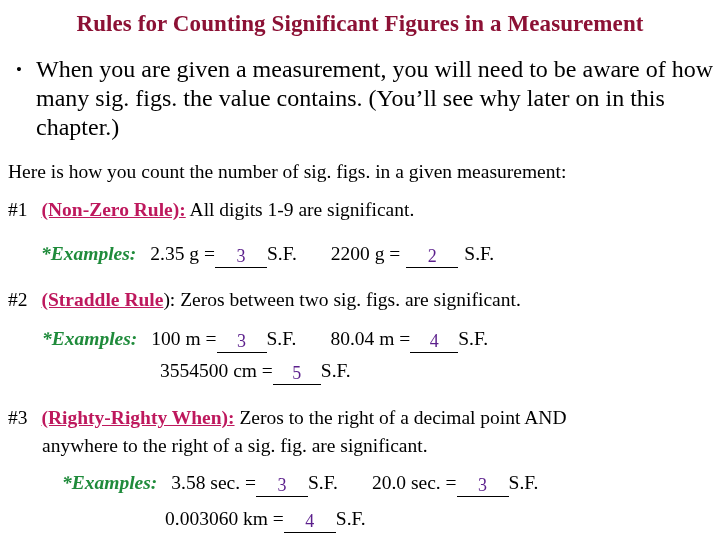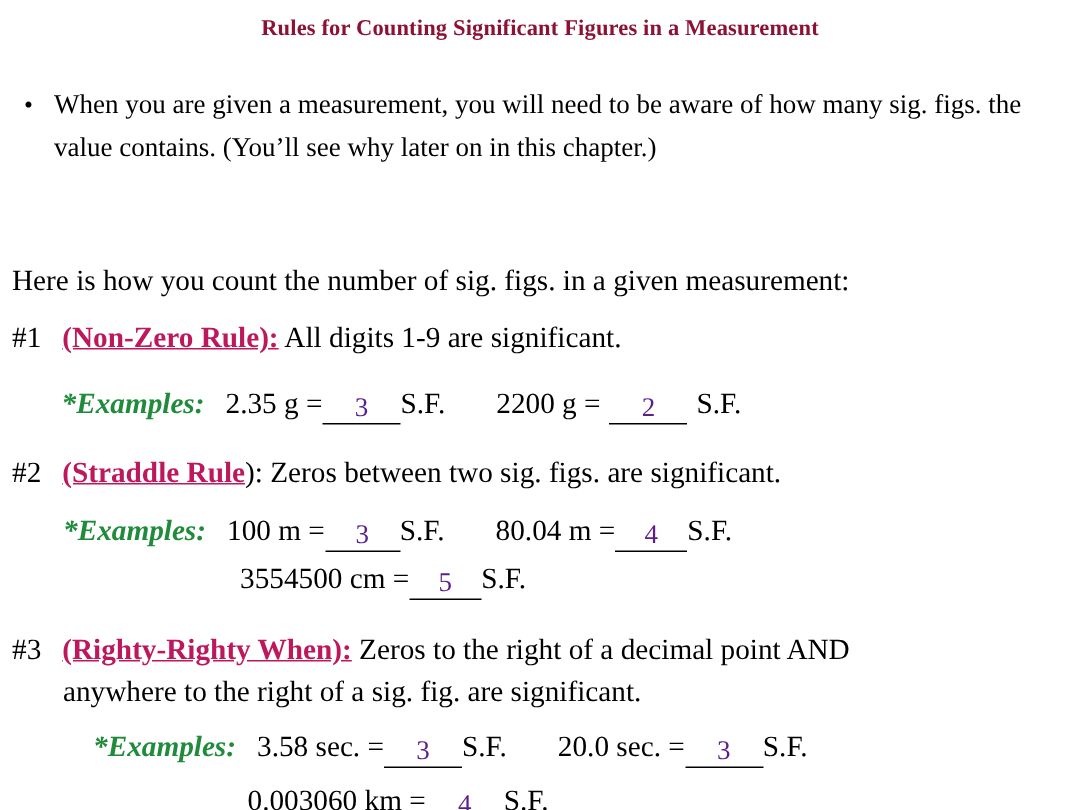--- a/index.html
+++ b/index.html
@@ -17,21 +17,21 @@
   }
 
   
   .slide-title {
     position: absolute;
     top: 11px;
     left: 0;
     width: 720px;
     text-align: center;
     font-weight: bold;
-    font-size: 15px;
+    font-size: 23px;
     letter-spacing: 0.1px;
     color: #8C1135;
     white-space: nowrap;
   }
 
   
   .bullet-block {
     position: absolute;
     top: 55px;
     left: 14px;
@@ -44,32 +44,31 @@
   .bullet-dot {
     width: 20px;
     flex: 0 0 20px;
     font-size: 17px;
     line-height: 29px;
     text-align: left;
     padding-left: 2px;
   }
   .bullet-text {
     flex: 1 1 auto;
-    font-size: 18px;
+    font-size: 24px;
     line-height: 29px;
     text-indent: 0;
   }
 
   
   .line {
     position: absolute;
     font-size: 19.5px;
     line-height: 27px;
     white-space: nowrap;
-    margin-top: 16px;
   }
 
   .intro   { top: 158px; left: 8px; width: 706px; }
   .rule1   { top: 196px; left: 8px; }
   .ex1     { top: 240px; left: 41px; }
   .rule2   { top: 286px; left: 8px; }
   .ex2     { top: 325px; left: 42px; }
   .ex2b    { top: 357px; left: 160px; }
   .rule3   { top: 404px; left: 8px; width: 700px; }
   .rule3b  { top: 432px; left: 42px; }

